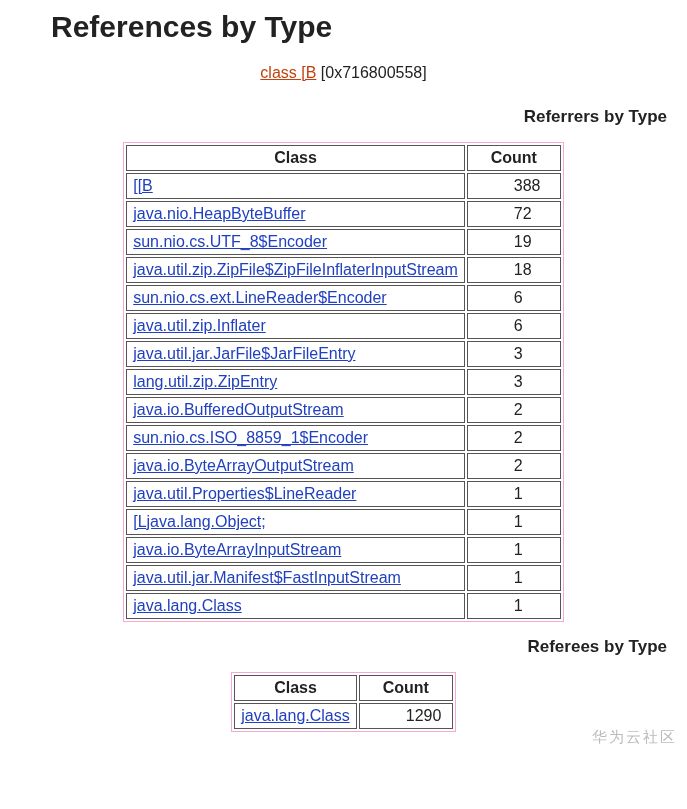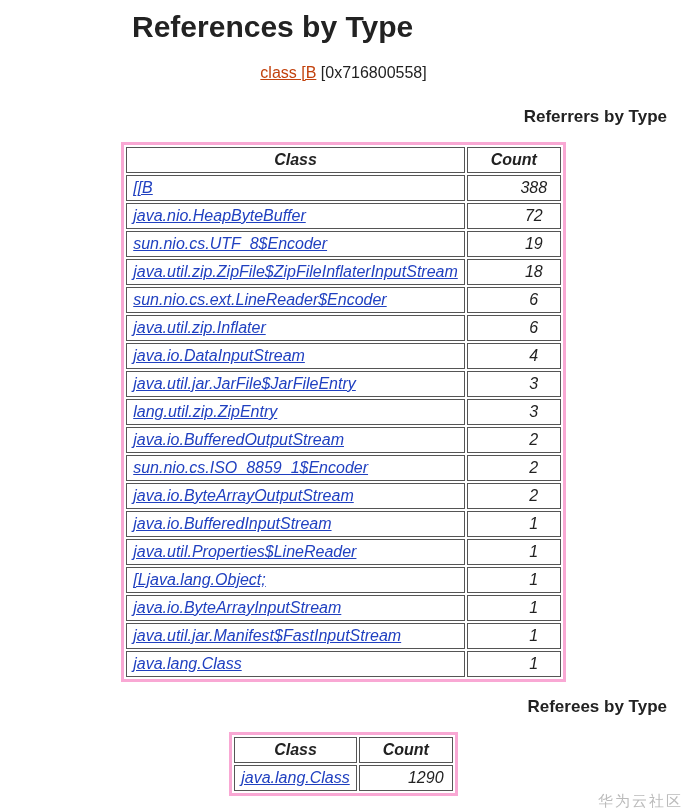--- a/index.html
+++ b/index.html
@@ -7,68 +7,67 @@
       margin: 0;
       padding: 10px 20px;
       color: #222;
       width: 687px;
       box-sizing: border-box;
       position: relative;
     }
     h1 {
       font-size: 30px;
       font-weight: bold;
-      margin: 0 0 20px 112px;
+      margin: 0 0 20px 31px;
     }
     .subtitle {
       text-align: center;
       margin: 0 0 25px 0;
       font-size: 16px;
     }
     .subtitle a {
       color: #c2410c;
       text-decoration: underline;
     }
     .section-heading {
       text-align: right;
       font-weight: bold;
       font-size: 17px;
       margin: 15px 0 15px 0;
     }
     table {
       border-collapse: separate;
       border-spacing: 2px;
-      border: 3px solid #f9a8d4;
+      border: 1px solid #f9a8d4;
       margin: 0 auto 15px auto;
-      font-style: italic;
     }
     th {
       border: 1px solid #555;
       padding: 3px 10px;
       font-weight: bold;
       text-align: center;
       font-size: 16px;
     }
     td {
       border: 1px solid #555;
       padding: 3px 6px;
       font-size: 16px;
     }
     td a {
       color: #2040c0;
       text-decoration: underline;
     }
     .count-cell {
-      text-align: center;
+      text-align: left;
       min-width: 40px;
       padding-left: 46px;
     }
     .watermark {
       position: absolute;
-      right: 4px;
+      right: 10px;
       bottom: 10px;
       color: #bbb;
       font-size: 15px;
       font-family: "Microsoft YaHei", sans-serif;
       letter-spacing: 2px;
     }
   </style>
 </head>
 <body>
 
@@ -107,46 +106,38 @@
       </tr>
       <tr>
         <td><a href="#">sun.nio.cs.ext.LineReader$Encoder</a></td>
         <td class="count-cell">6</td>
       </tr>
       <tr>
         <td><a href="#">java.util.zip.Inflater</a></td>
         <td class="count-cell">6</td>
       </tr>
       <tr>
-        <td><a href="#">java.io.DataInputStream</a></td>
-        <td class="count-cell">4</td>
-      </tr>
-      <tr>
         <td><a href="#">java.util.jar.JarFile$JarFileEntry</a></td>
         <td class="count-cell">3</td>
       </tr>
       <tr>
         <td><a href="#">lang.util.zip.ZipEntry</a></td>
         <td class="count-cell">3</td>
       </tr>
       <tr>
         <td><a href="#">java.io.BufferedOutputStream</a></td>
         <td class="count-cell">2</td>
       </tr>
       <tr>
         <td><a href="#">sun.nio.cs.ISO_8859_1$Encoder</a></td>
         <td class="count-cell">2</td>
       </tr>
       <tr>
         <td><a href="#">java.io.ByteArrayOutputStream</a></td>
         <td class="count-cell">2</td>
-      </tr>
-      <tr>
-        <td><a href="#">java.io.BufferedInputStream</a></td>
-        <td class="count-cell">1</td>
       </tr>
       <tr>
         <td><a href="#">java.util.Properties$LineReader</a></td>
         <td class="count-cell">1</td>
       </tr>
       <tr>
         <td><a href="#">[Ljava.lang.Object;</a></td>
         <td class="count-cell">1</td>
       </tr>
       <tr>

